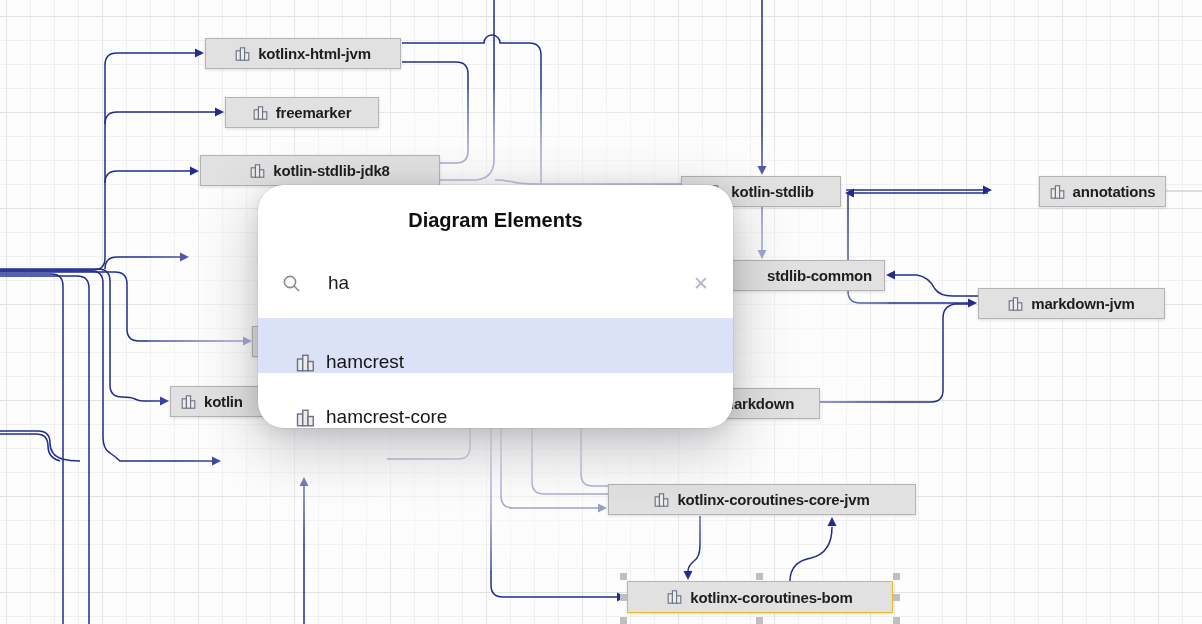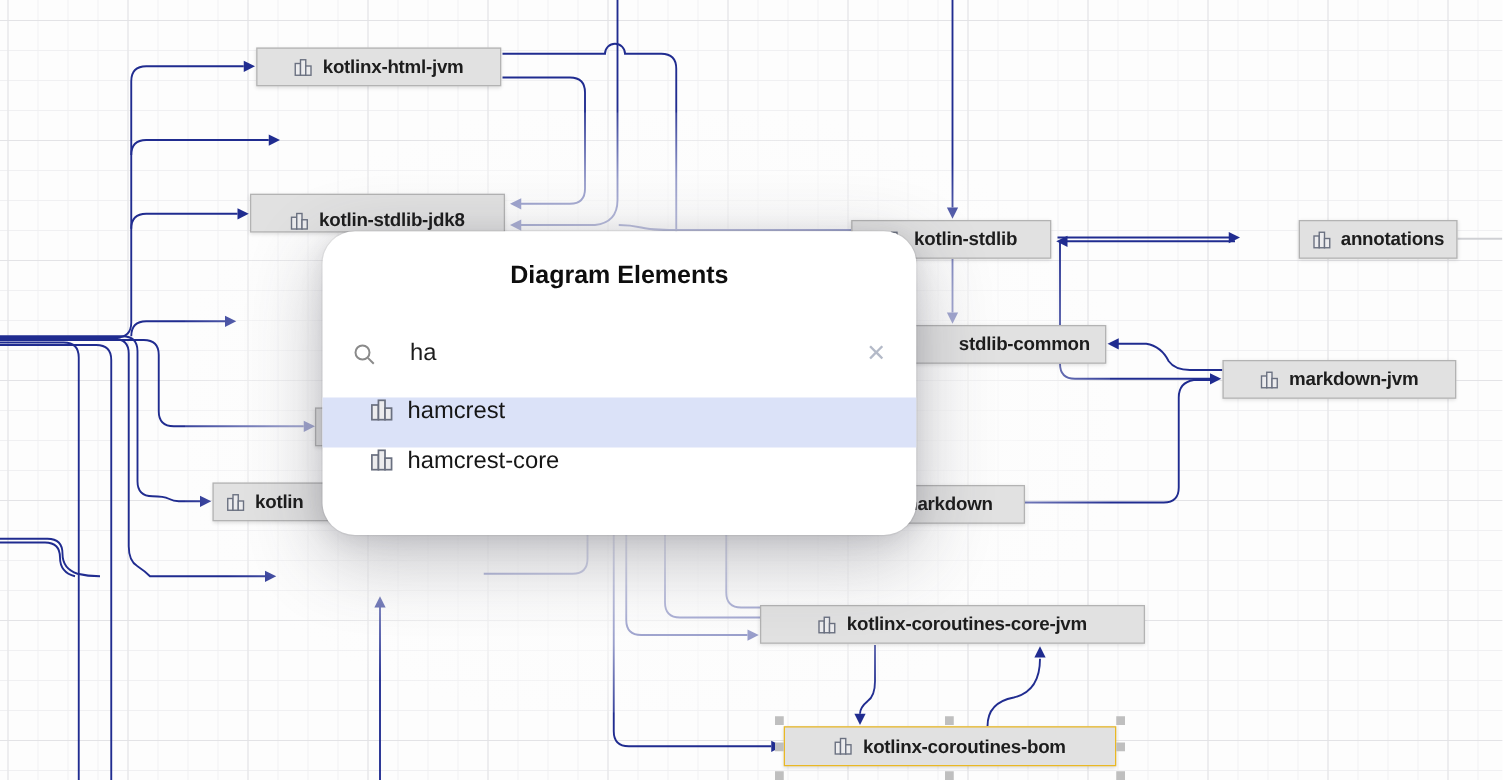--- a/index.html
+++ b/index.html
@@ -36,21 +36,21 @@
     box-shadow:0 0 0 1px rgba(0,0,0,0.05), 0 18px 60px rgba(55,55,70,0.30), 0 4px 18px rgba(55,55,70,0.12);
   }
   .popup-title{margin-top:24px;text-align:center;font-size:20px;font-weight:700;color:#0e0e0e;}
   .search-row{position:absolute;left:0;top:78px;width:100%;height:40px;display:flex;align-items:center;box-sizing:border-box;padding:0 24px;gap:12px;}
   .search-row input{
     flex:1 1 auto;border:none;outline:none;background:transparent;margin-left:13px;
     font-family:"Liberation Sans",sans-serif;font-size:19px;color:#1d1d1d;
   }
   .clear-x{flex:0 0 auto;color:#b4bac8;font-size:19px;line-height:1;cursor:pointer;}
   .result-list{position:absolute;left:0;top:133px;width:100%;}
-  .result-row{height:40px;display:flex;align-items:flex-start;padding-left:38px;gap:10px;font-size:19px;color:#161616;cursor:pointer;}
+  .result-row{height:55px;display:flex;align-items:flex-end;padding-left:38px;gap:10px;font-size:19px;color:#161616;cursor:pointer;}
   .result-row.selected{background:#dbe2f8;}
 </style>
 </head>
 <body>
 
 <div class="canvas">
 
   <svg class="edges" width="1202" height="624">
     <g stroke="#202c90" stroke-width="1.5" fill="none">
 
@@ -134,21 +134,31 @@
   <div class="node" style="left:205px;top:38px;width:196px;">
     <svg class="lib" width="16" height="16" viewBox="0 0 16 16">
         <g fill="#ececee" stroke="#6a7080" stroke-width="1.1">
           <rect x="1.2" y="4.8" width="4.2" height="9.4"></rect>
           <rect x="5.4" y="1.8" width="4.2" height="12.4"></rect>
           <rect x="9.6" y="6.8" width="4.2" height="7.4"></rect>
         </g>
       </svg>
     <span>kotlinx-html-jvm</span>
   </div>
-  <div class="node" style="left:200px;top:155px;width:204px;align-items:flex-end;">
+  <div class="node" style="left:225px;top:97px;width:154px;">
+    <svg class="lib" width="16" height="16" viewBox="0 0 16 16">
+        <g fill="#ececee" stroke="#6a7080" stroke-width="1.1">
+          <rect x="1.2" y="4.8" width="4.2" height="9.4"></rect>
+          <rect x="5.4" y="1.8" width="4.2" height="12.4"></rect>
+          <rect x="9.6" y="6.8" width="4.2" height="7.4"></rect>
+        </g>
+      </svg>
+    <span>freemarker</span>
+  </div>
+  <div class="node" style="left:200px;top:155px;width:240px;">
     <svg class="lib" width="16" height="16" viewBox="0 0 16 16">
         <g fill="#ececee" stroke="#6a7080" stroke-width="1.1">
           <rect x="1.2" y="4.8" width="4.2" height="9.4"></rect>
           <rect x="5.4" y="1.8" width="4.2" height="12.4"></rect>
           <rect x="9.6" y="6.8" width="4.2" height="7.4"></rect>
         </g>
       </svg>
     <span>kotlin-stdlib-jdk8</span>
   </div>
   <div class="node" style="left:252px;top:326px;width:60px;"></div>

